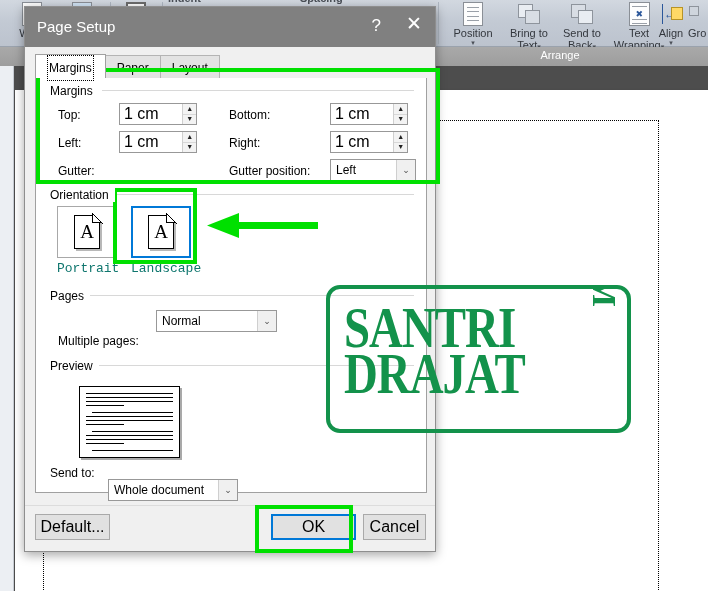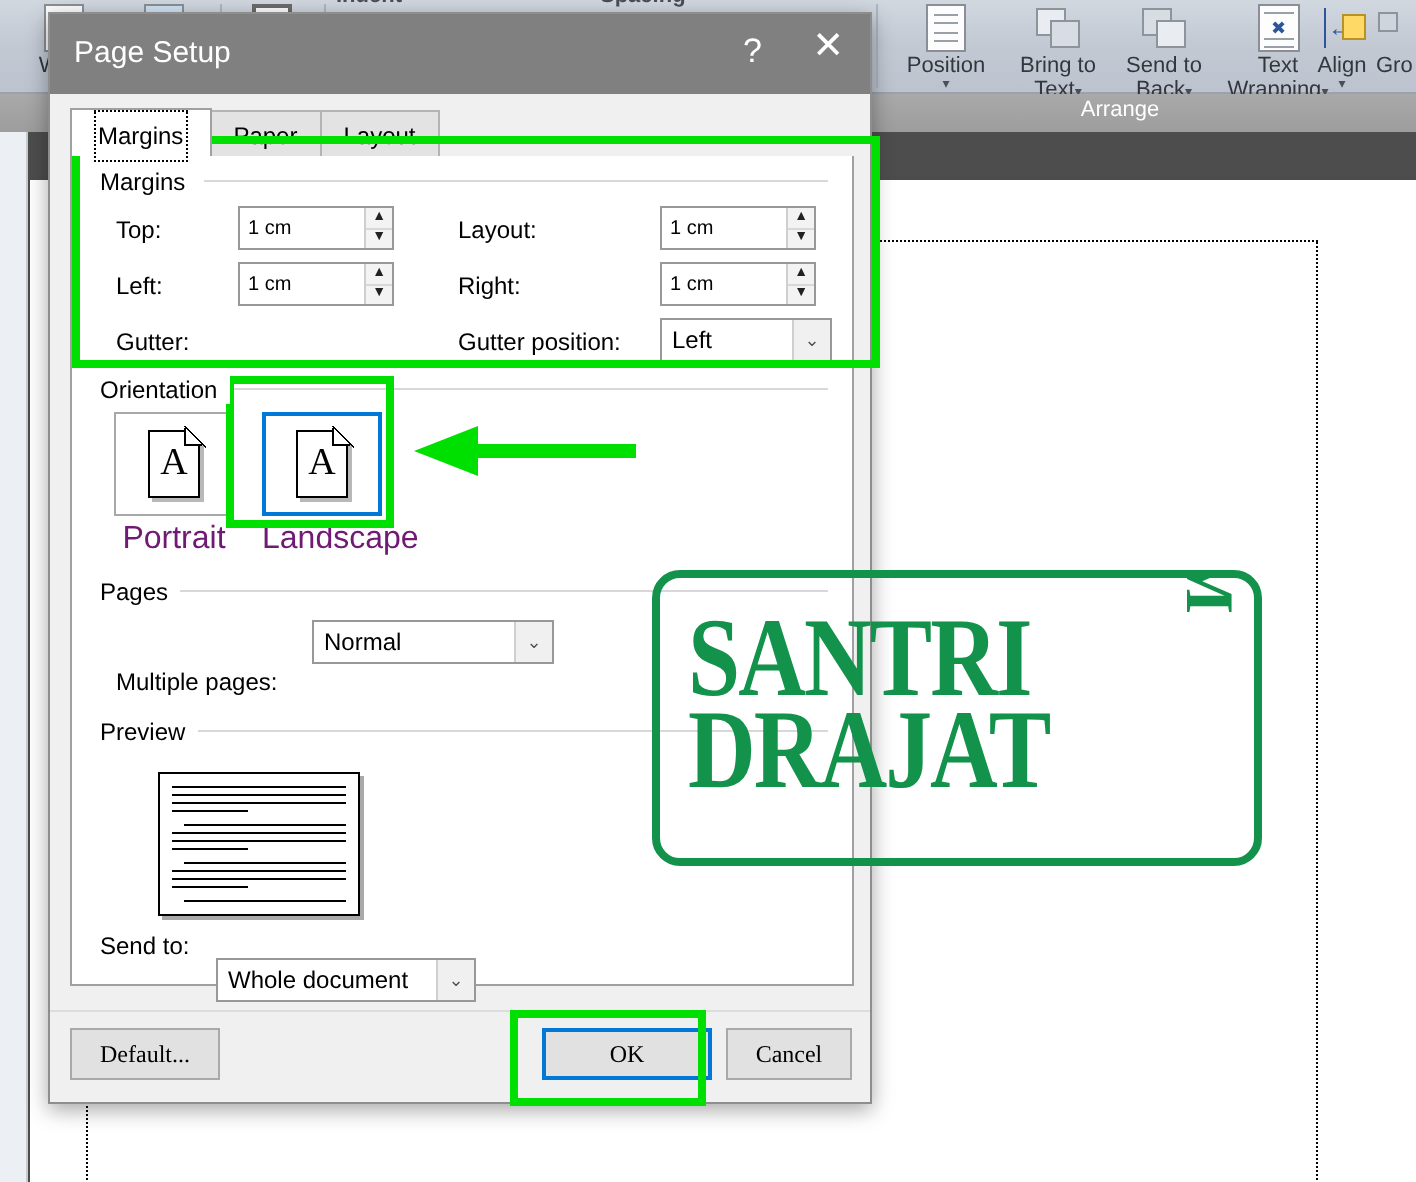--- a/index.html
+++ b/index.html
@@ -86,21 +86,21 @@
     background:#ffffff; border:1px solid #a0a0a0; border-top:none;
   }
   .grp-title { position:absolute; font-size:12px; color:#000; background:#ffffff; padding-right:6px; z-index:2; }
   .grp-rule { position:absolute; height:1px; background:#d8d8d8; }
 
   .lbl { position:absolute; font-size:12px; color:#000; white-space:nowrap; }
 
   .spin { position:absolute; height:22px; display:flex; border:1px solid #989898; background:#fff; }
   .spin input {
     border:none; outline:none; width:100%; height:100%; padding:0 4px;
-    font-family:"Liberation Sans", sans-serif; font-size:10px; color:#000; background:#fff;
+    font-family:"Liberation Sans", sans-serif; font-size:16px; color:#000; background:#fff;
   }
   .spin .btns { width:17px; border-left:1px solid #cfcfcf; background:#f3f3f3; display:flex; flex-direction:column; }
   .spin .btns div {
     flex:1; display:flex; align-items:center; justify-content:center; font-size:7px; color:#222;
     line-height:6px;
   }
   .spin .btns div:first-child { border-bottom:1px solid #d8d8d8; }
 
   .combo { position:absolute; height:22px; border:1px solid #989898; background:#fff; display:flex; align-items:center; }
   .combo .val { flex:1; padding-left:5px; font-size:12px; color:#000; white-space:nowrap; overflow:hidden; }
@@ -127,35 +127,35 @@
     transform:rotate(0deg);
   }
   .sheet .fold:after{
     content:""; position:absolute; left:-1px; top:-1px; width:11px; height:11px;
     background:linear-gradient(45deg, transparent 49%, #000 49%, #000 53%, #fff 53%);
   }
   .sheet .A {
     position:absolute; left:0; right:0; top:7px; text-align:center;
     font-family:"Liberation Serif", serif; font-size:19px; line-height:19px; color:#000;
   }
-  .orient-cap { text-align:center; font-size:16px; margin-top:3px; color:#701a75; }
+  .orient-cap { text-align:center; font-size:13px; margin-top:3px; color:#0f766e;font-family:Liberation Mono, monospace; }
 
   
   .prev-page {
     position:absolute; width:101px; height:72px; background:#fff; border:1px solid #000;
     box-shadow:2px 2px 0 #a9a9a9;
   }
   .prev-page i { position:absolute; height:1px; background:#000; display:block; }
 
   
   .dlg-footer { position:absolute; left:0; bottom:0; width:100%; height:46px; background:#f0f0f0; border-top:1px solid #dcdcdc; }
   .btn {
     position:absolute; height:26px; background:#e1e1e1; border:1px solid #a9a9a9;
-    font-size:12px; color:#000; display:flex; align-items:center; justify-content:center;
-    font-family:Liberation Serif, serif;
+    font-size:16px; color:#000; display:flex; align-items:center; justify-content:center;
+    font-family:Liberation Sans, sans-serif;
   }
   .btn.primary { border:2px solid #0078d7; background:#e1e1e1; }
 
   
   .anno-rect { position:absolute; border:4px solid #00e000; pointer-events:none; }
   .anno-arrow { position:absolute; pointer-events:none; }
 
   
   #watermark {
     position:absolute; left:326px; top:285px; width:305px; height:148px;
@@ -320,21 +320,21 @@
 
       <div class="lbl" style="left:22px; top:30px;">Top:</div>
       <div class="spin" style="left:83px; top:25px; width:78px;">
         <input type="text" value="1 cm" style="">
         <div class="btns">
           <div>▲</div>
           <div>▼</div>
         </div>
       </div>
 
-      <div class="lbl" style="left:193px; top:30px;">Layout:</div>
+      <div class="lbl" style="left:193px; top:30px;">Bottom:</div>
       <div class="spin" style="left:294px; top:25px; width:78px;">
         <input type="text" value="1 cm" style="">
         <div class="btns">
           <div>▲</div>
           <div>▼</div>
         </div>
       </div>
 
       <div class="lbl" style="left:22px; top:58px;">Left:</div>
       <div class="spin" style="left:83px; top:53px; width:78px;">

